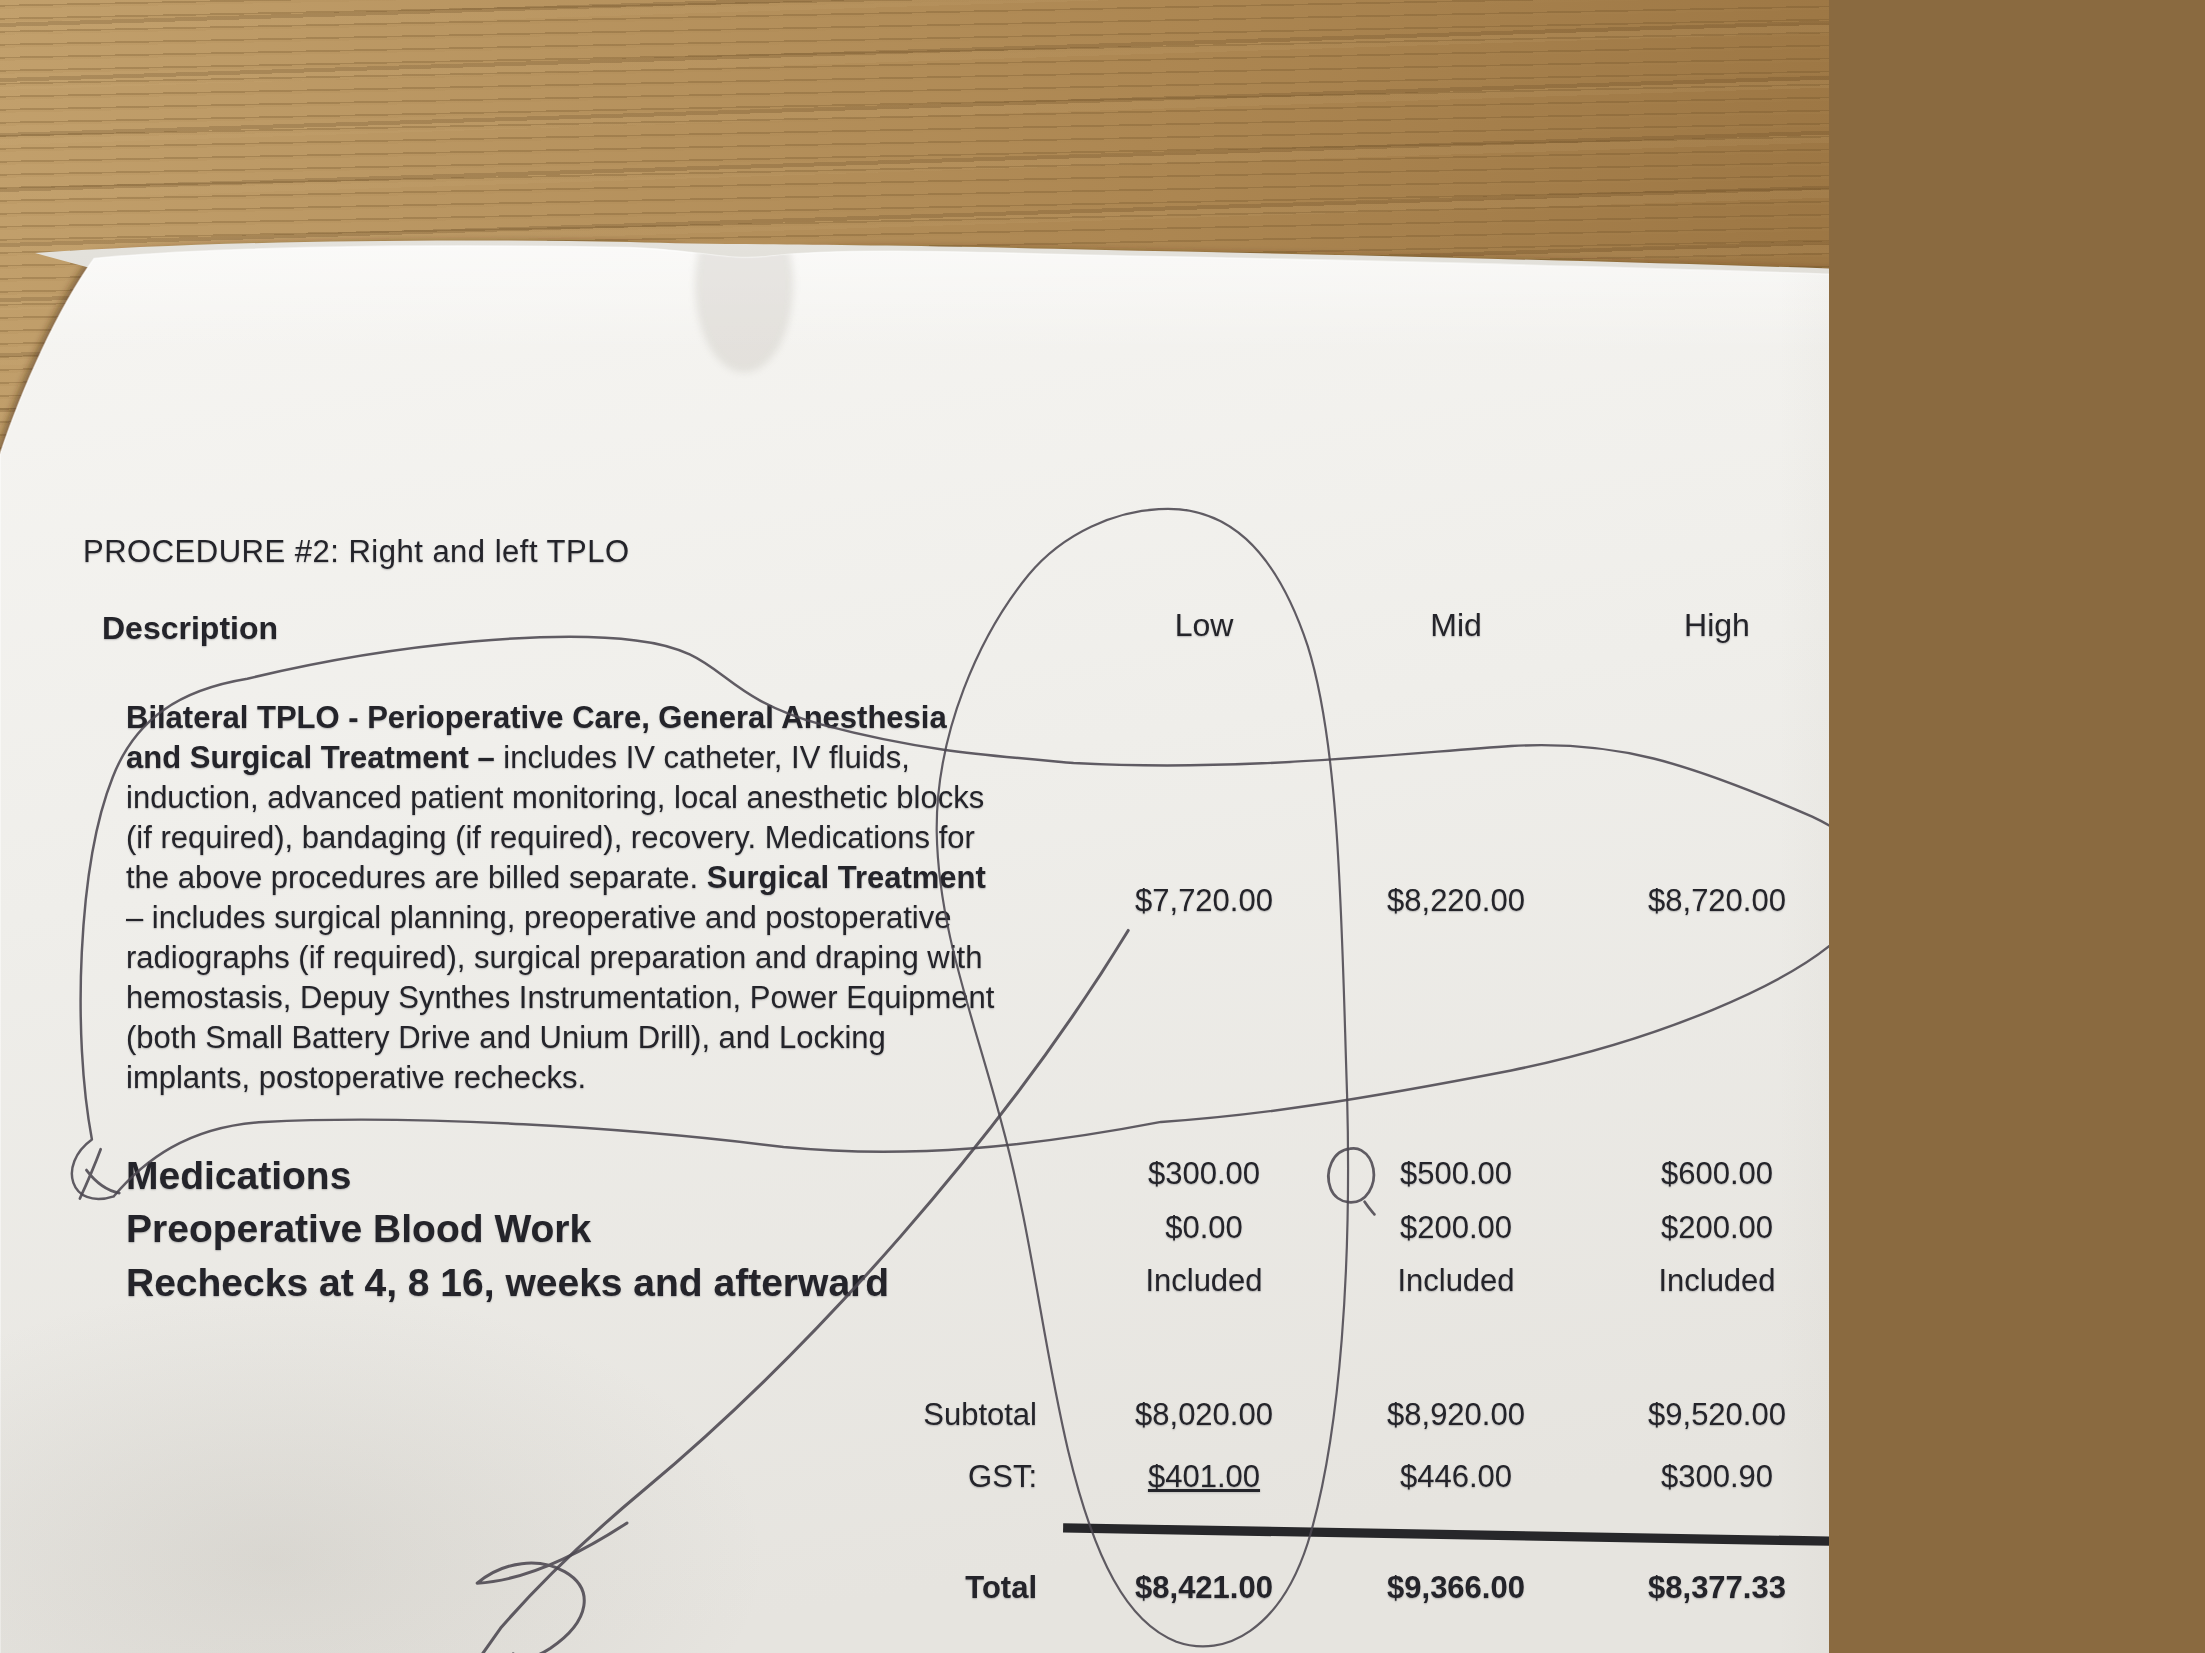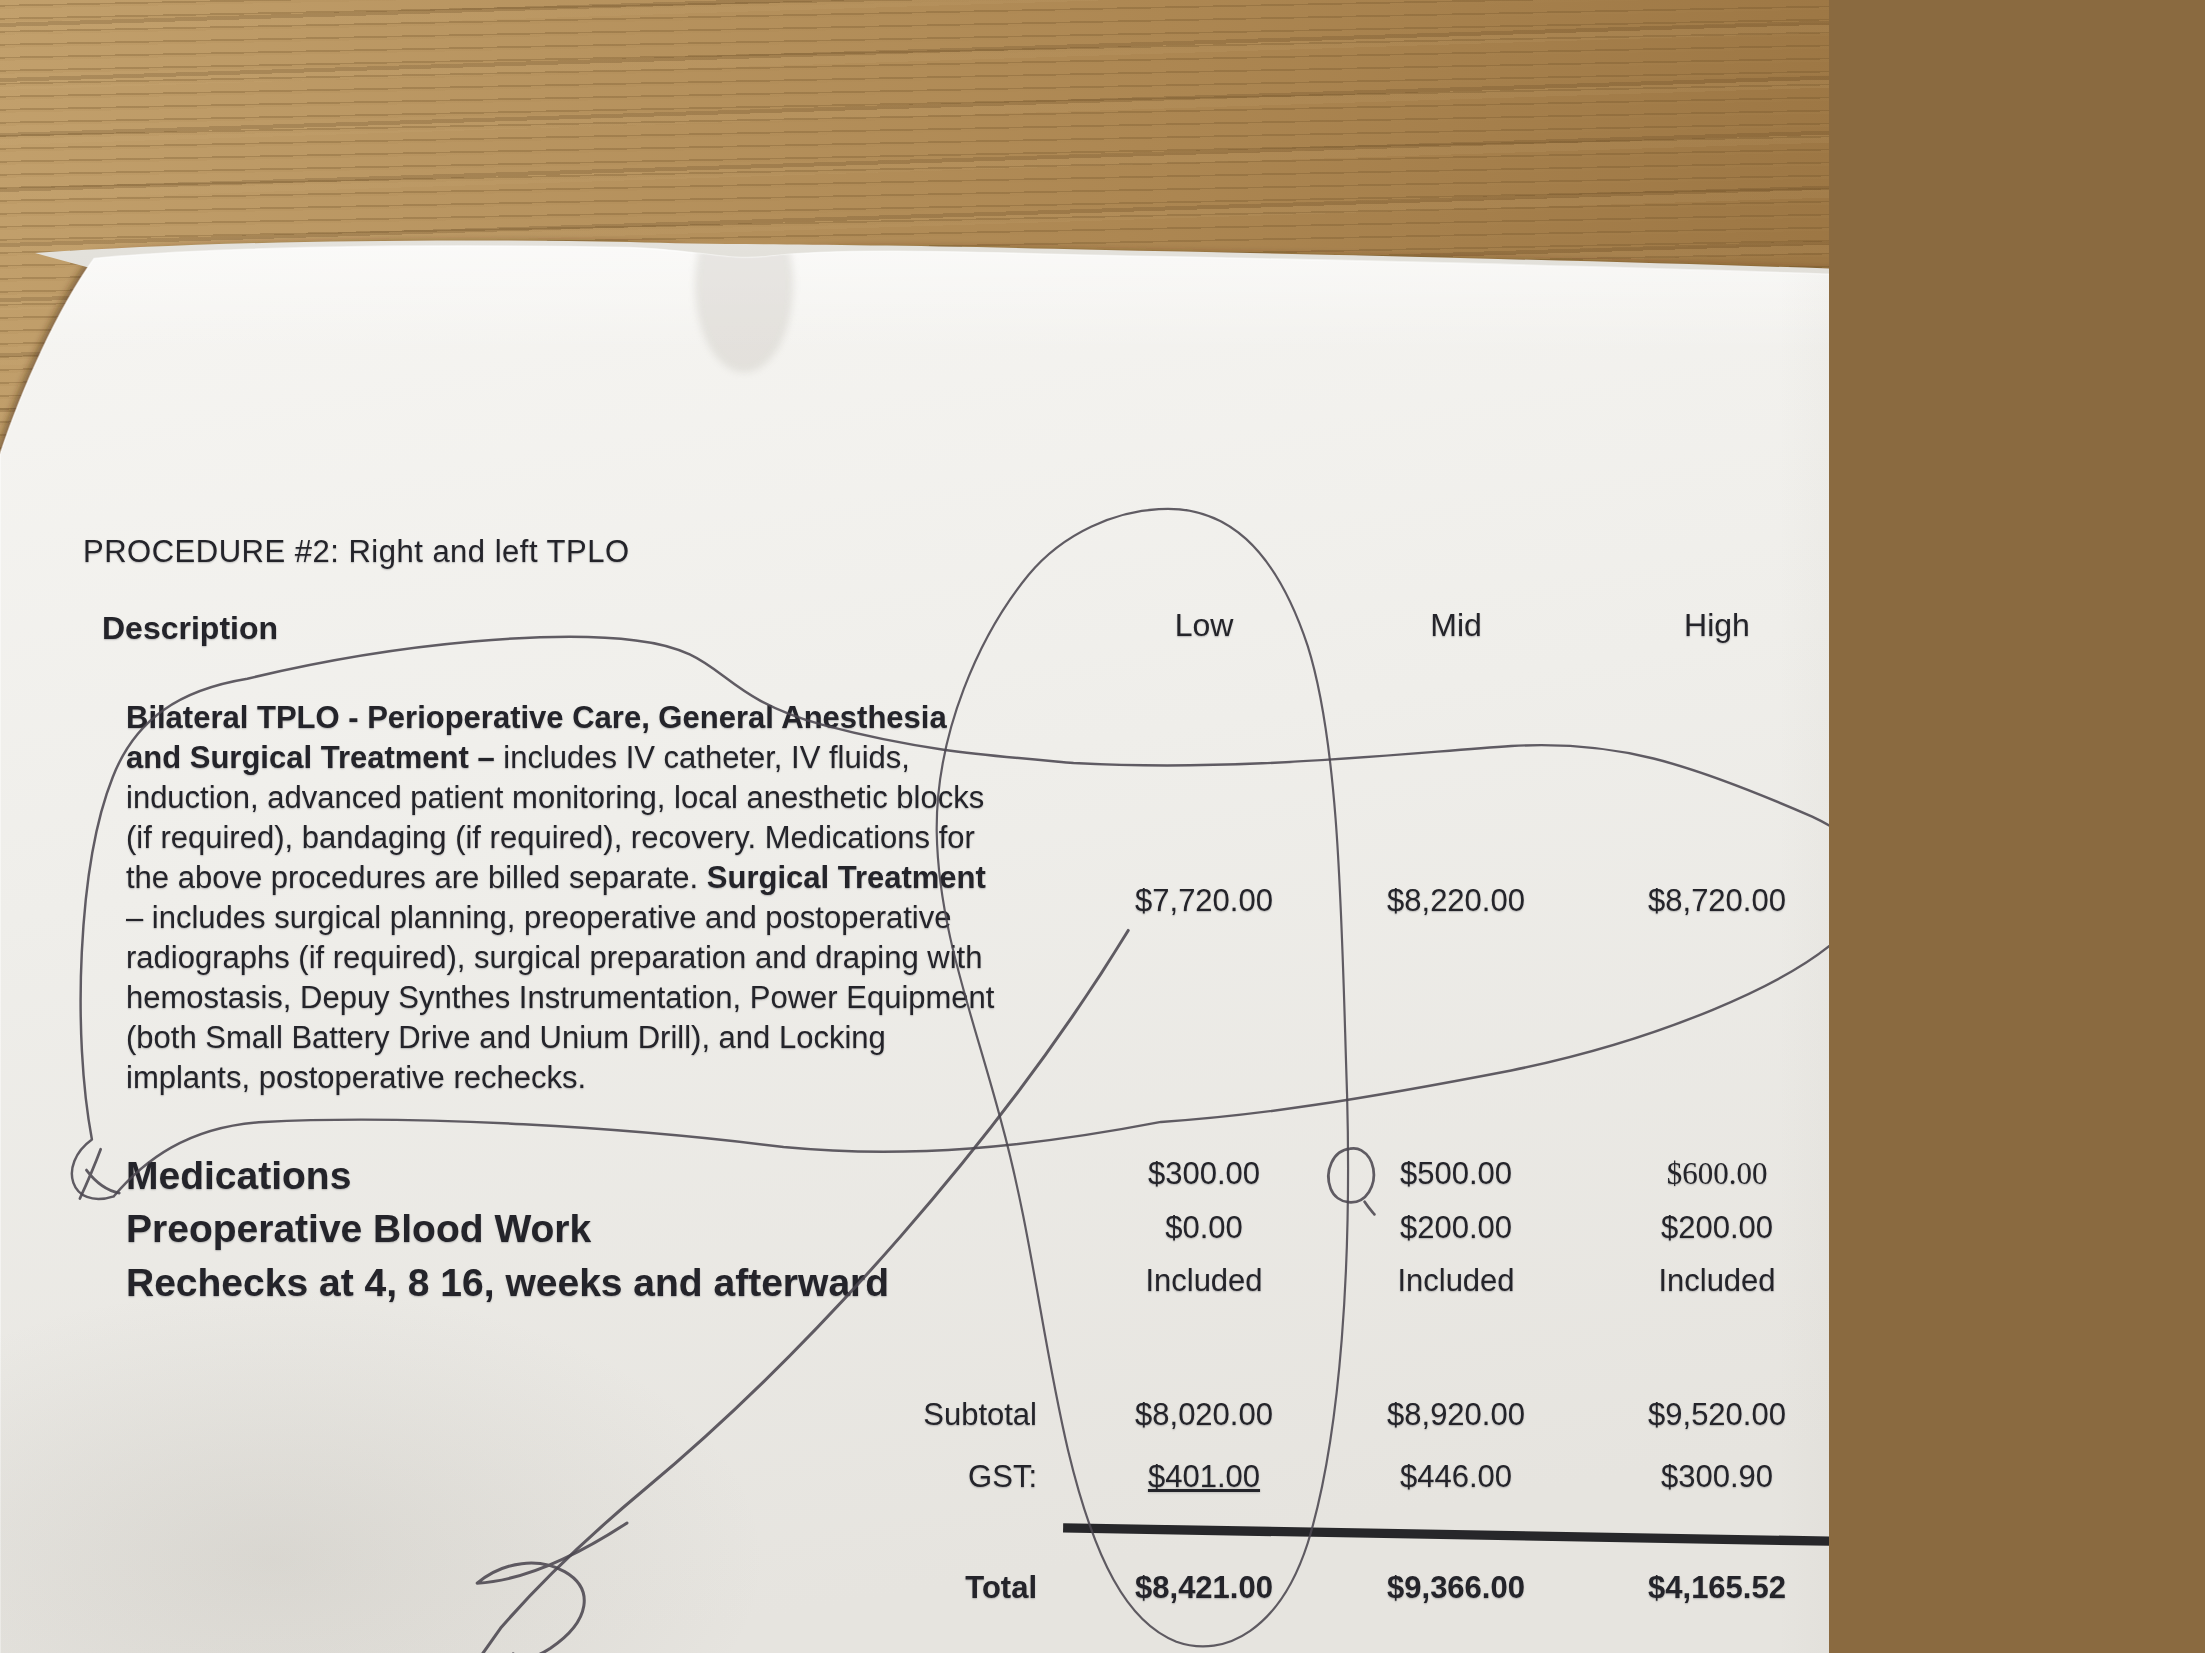--- a/index.html
+++ b/index.html
@@ -117,21 +117,21 @@
 
     <div id="feeRow">
         <div class="val c0" style="top: 885px;">$7,720.00</div>
         <div class="val c1" style="top: 885px;">$8,220.00</div>
         <div class="val c2" style="top: 885px;">$8,720.00</div>
       </div>
     <div id="itemRows">
         <div class="rowlabel" style="top: 1156px;">Medications</div>
         <div class="val c0" style="top: 1158px;">$300.00</div>
         <div class="val c1" style="top: 1158px;">$500.00</div>
-        <div class="val c2" style="top: 1158px; font-family: Liberation Serif, serif;">$600.00</div>
+        <div class="val c2" style="top: 1158px;">$600.00</div>
         <div class="rowlabel" style="top: 1209px;">Preoperative Blood Work</div>
         <div class="val c0" style="top: 1212px;">$0.00</div>
         <div class="val c1" style="top: 1212px;">$200.00</div>
         <div class="val c2" style="top: 1212px;">$200.00</div>
         <div class="rowlabel" style="top: 1263px;">Rechecks at 4, 8 16, weeks and afterward</div>
         <div class="val c0" style="top: 1265px;">Included</div>
         <div class="val c1" style="top: 1265px;">Included</div>
         <div class="val c2" style="top: 1265px;">Included</div>
       </div>
     <div id="summaryRows">
@@ -146,21 +146,21 @@
       </div>
 
     <svg class="layer" viewBox="0 0 4030 3022" style="pointer-events:none">
       <path d="M 1943,2792 L 3448,2818" stroke="#17171a" stroke-width="17" opacity="0.92" fill="none"></path>
     </svg>
 
     <div id="totalRow">
         <div class="sumlabel totlabel" style="top: 1572px;">Total</div>
         <div class="val c0 b" style="top: 1572px;">$8,421.00</div>
         <div class="val c1 b" style="top: 1572px;">$9,366.00</div>
-        <div class="val c2 b" style="top: 1572px;">$4,165.52</div>
+        <div class="val c2 b" style="top: 1572px;">$8,377.33</div>
       </div>
   </div>
 
   <svg class="layer" viewBox="0 0 4030 3022" style="pointer-events:none">
     <path class="pen" stroke-width="4.5" d="M 208,2186 C 128,2212 104,2128 168,2082 C 132,1892 142,1580 206,1420
          C 248,1312 330,1260 452,1240 C 742,1170 1024,1152 1162,1170
          C 1332,1190 1300,1268 1502,1324 C 1682,1372 1802,1380 1962,1394
          C 2252,1410 2522,1380 2762,1363 C 2952,1352 3082,1392 3312,1492
          C 3432,1548 3452,1618 3377,1698 C 3282,1798 3022,1903 2762,1956
          C 2482,2010 2302,2038 2122,2050 C 1882,2096 1662,2118 1432,2096

